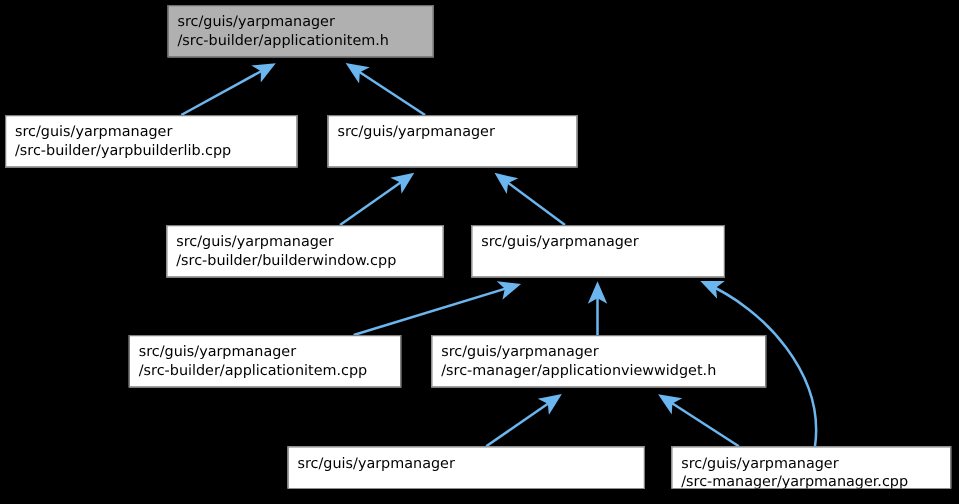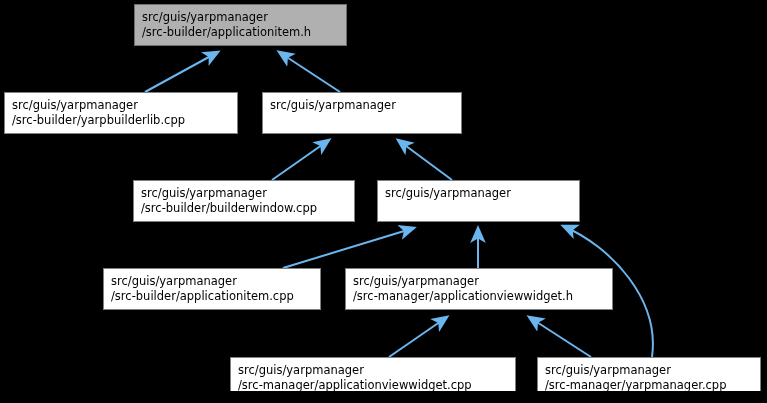--- a/index.html
+++ b/index.html
@@ -88,20 +88,19 @@
       <div class="node" style="left: 103px; top: 268px; width: 218px; height: 42px;">
         <span class="line">src/guis/yarpmanager</span>
         <span class="line">/src-builder/applicationitem.cpp</span>
       </div>
       <div class="node" style="left: 345px; top: 268px; width: 268px; height: 42px;">
         <span class="line">src/guis/yarpmanager</span>
         <span class="line">/src-manager/applicationviewwidget.h</span>
       </div>
       <div class="node" style="left: 230px; top: 357px; width: 286px; height: 42px;">
         <span class="line">src/guis/yarpmanager</span>
-        <span class="line">/src-manager/applicationviewwidget.cpp</span>
       </div>
       <div class="node" style="left: 537px; top: 357px; width: 224px; height: 42px;">
         <span class="line">src/guis/yarpmanager</span>
         <span class="line">/src-manager/yarpmanager.cpp</span>
       </div>
     </div>
 </div>
 
 </body></html>

